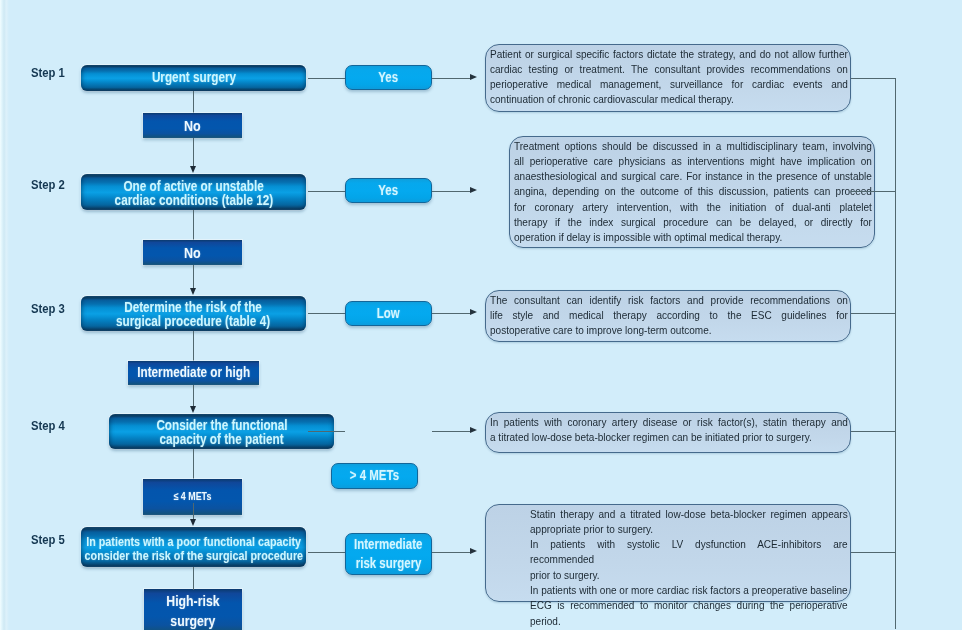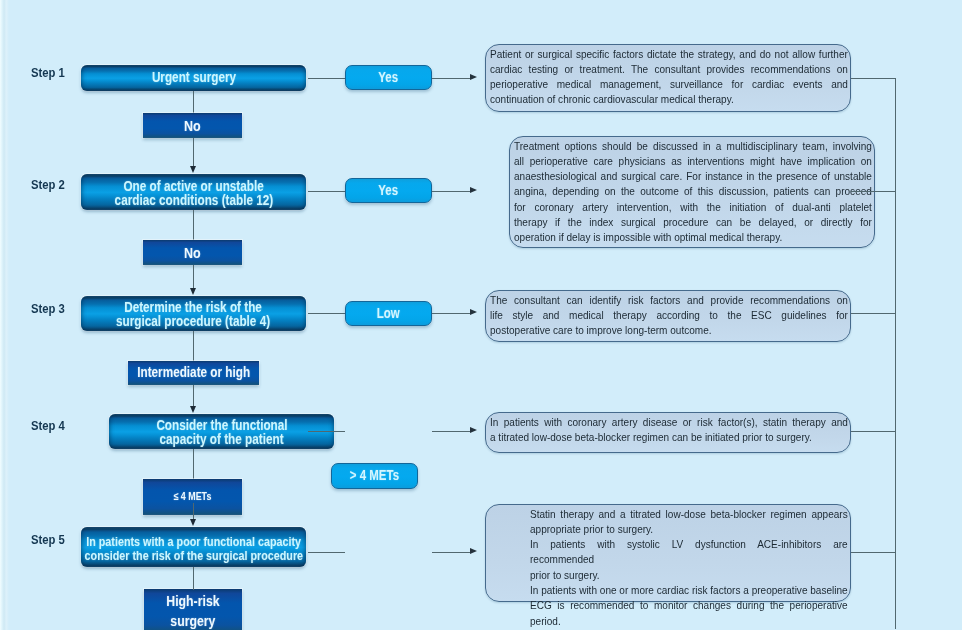--- a/index.html
+++ b/index.html
@@ -154,20 +154,24 @@
     <div class="box mainbox" style="left: 81px; top: 527px; width: 225px; height: 40px; font-size: 13.3px; padding-top: 3px;">
       <span>In patients with a poor functional capacity</span>
       <span>consider the risk of the surgical procedure</span>
     </div>
     <div class="ln vln" style="left: 192.9px; top: 567px; height: 21.5px;"></div>
     <div class="box flatbox" style="left: 144px; top: 588.5px; width: 98px; height: 44px; font-size: 15.2px; line-height: 19.4px;">
       <span>High-risk</span>
       <span>surgery</span>
     </div>
     <div class="ln hln" style="left: 308px; top: 551.9px; width: 37px;"></div>
+    <div class="box litebox" style="left: 345px; top: 533px; width: 87px; height: 42px; font-size: 14.2px; line-height: 18.7px;">
+      <span>Intermediate</span>
+      <span>risk surgery</span>
+    </div>
     <div class="ln hln" style="left: 432px; top: 551.9px; width: 38px;"></div>
     <div class="arrow arrow-r" style="left: 470px; top: 548.3px;"></div>
     <div class="textbox" style="left: 485px; top: 504px; width: 366px; height: 98px; padding-left: 44px;">
       <span class="tl">Statin therapy and a titrated low-dose beta-blocker regimen appears</span>
       <span class="tl last">appropriate prior to surgery.</span>
       <span class="tl">In patients with systolic LV dysfunction ACE-inhibitors are recommended</span>
       <span class="tl last">prior to surgery.</span>
       <span class="tl">In patients with one or more cardiac risk factors a preoperative baseline</span>
       <span class="tl last">ECG is recommended to monitor changes during the perioperative period.</span>
     </div>

